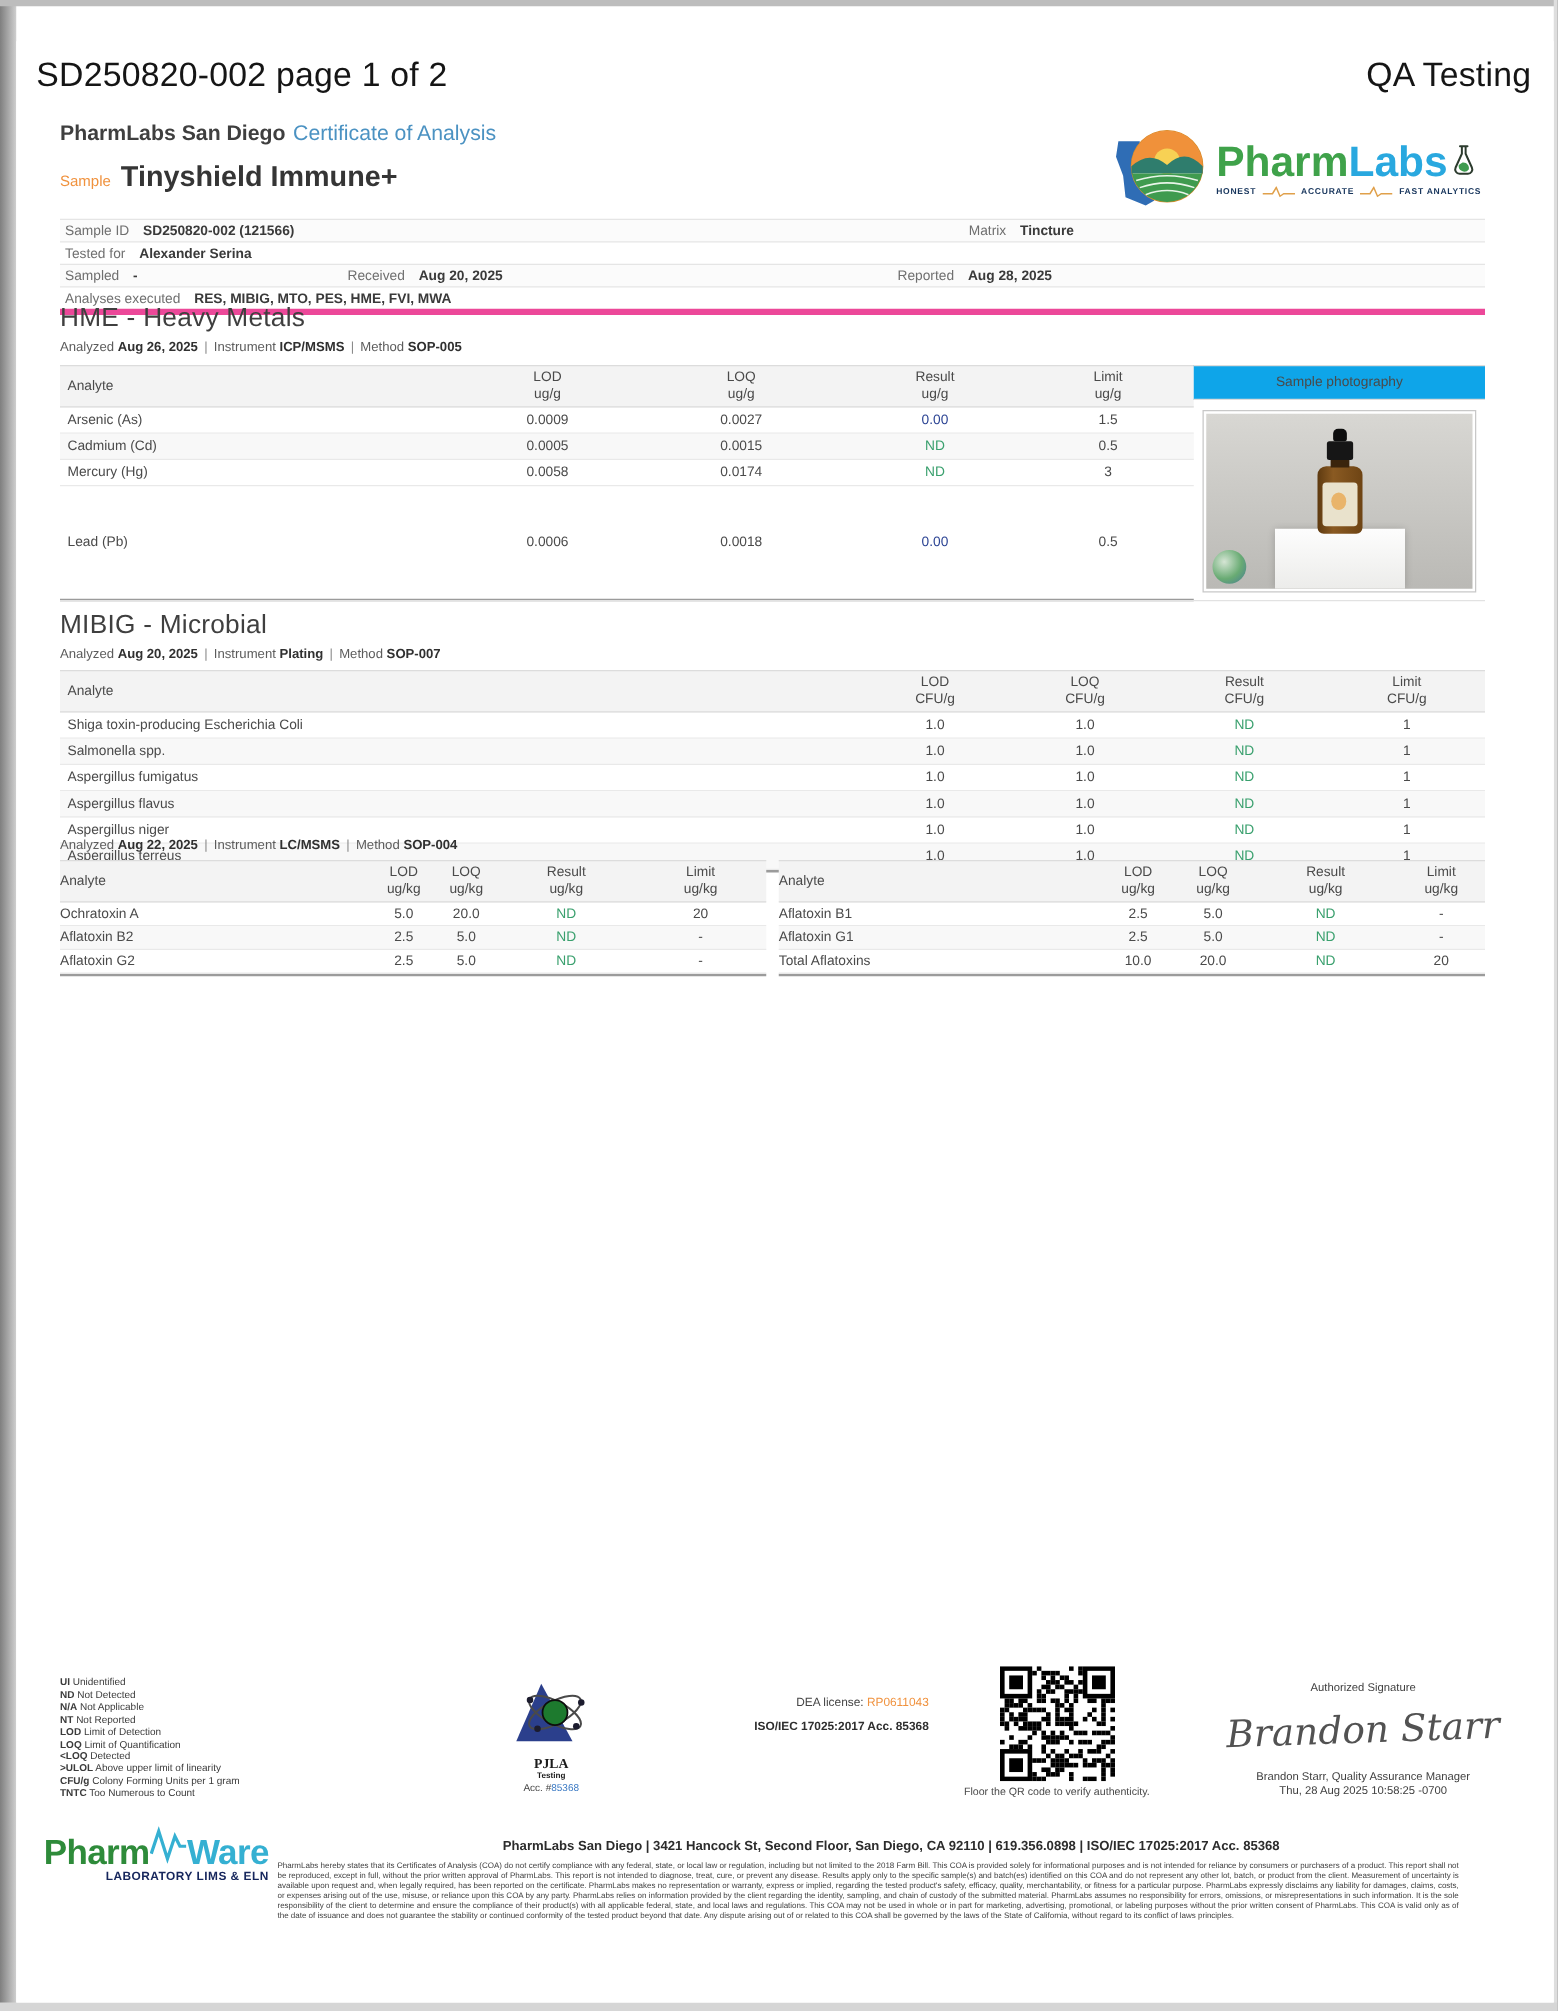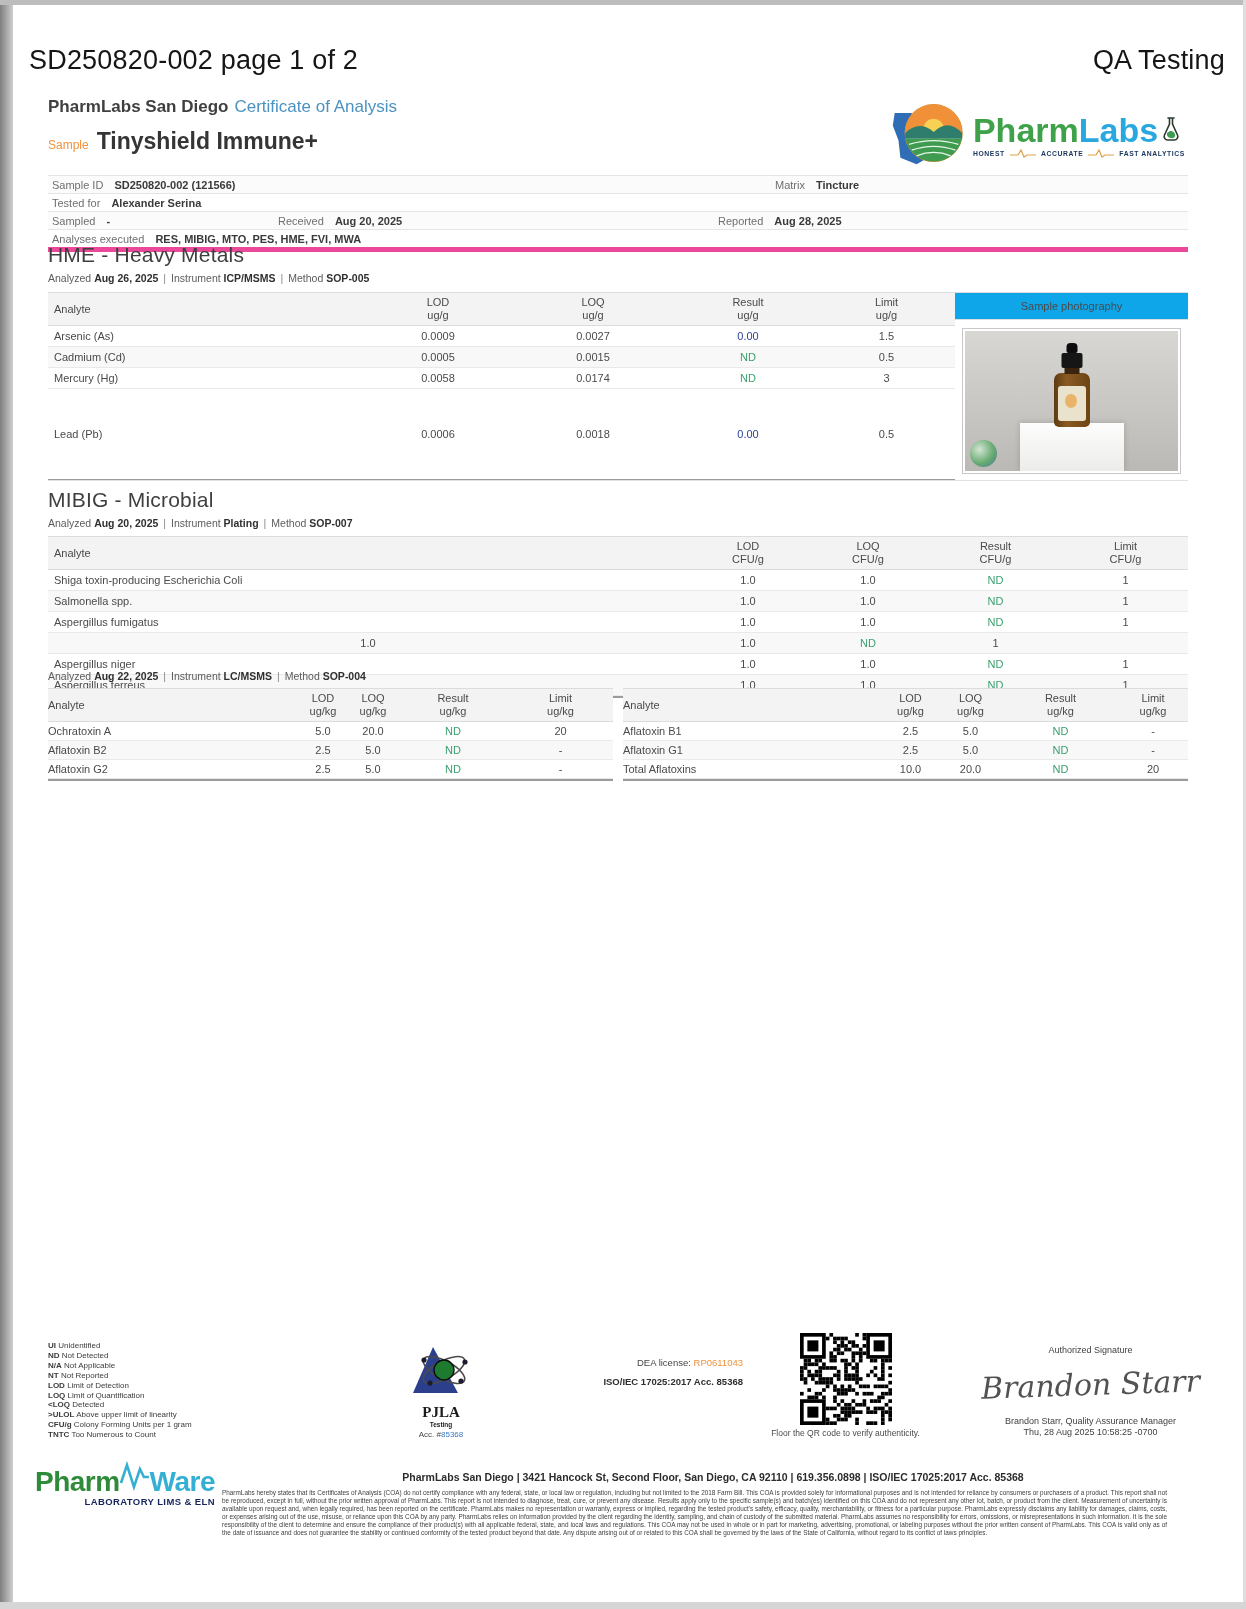--- a/index.html
+++ b/index.html
@@ -91,21 +91,21 @@
   .mto-wrap{display:flex;gap:10px;margin-top:6px;}
   .mto-t{width:565px;border-bottom:2px solid #9b9b9b;}
   .mto-grid{grid-template-columns:250px 50px 50px 110px 105px;}
   .mto-grid-r{grid-template-columns:260px 55px 65px 115px 70px;}
   .mto-t .td,.mto-t .th{padding:3px 0;}
 
   
   .footer{position:absolute;left:35px;top:1300px;width:1180px;height:135px;}
   .legend{position:absolute;left:0;top:8px;font-size:8px;line-height:9.9px;color:#3b3b3b;}
   .pjla{position:absolute;left:328px;top:12px;width:130px;text-align:center;}
-  .pjla-name{font-size:15px;font-weight:700;font-family:"Liberation Serif",serif;color:#1c1c1c;margin-top:1px;}
+  .pjla-name{font-size:11px;font-weight:700;font-family:"Liberation Serif",serif;color:#1c1c1c;margin-top:1px;}
   .pjla-sub{font-size:6.5px;font-weight:700;color:#1c1c1c;}
   .pjla-acc{font-size:8px;color:#444;margin-top:2px;}
   .pjla-acc b{color:#3a79c3;font-weight:400;}
   .dea{position:absolute;left:495px;top:24px;width:200px;text-align:right;font-size:9.5px;color:#454545;}
   .dea-val{color:#f0923e;}
   .iso{margin-top:8px;font-weight:700;font-size:9.5px;color:#2e2e2e;}
   .qr{position:absolute;left:715px;top:0;width:165px;text-align:center;}
   .qr svg{width:92px;height:92px;display:block;margin:0 auto;}
   .qr-cap{font-size:8.5px;color:#4a4a4a;margin-top:3px;}
   .sig{position:absolute;left:905px;top:12px;width:275px;text-align:center;}
@@ -307,20 +307,21 @@
           <div class="td">1</div>
         </div>
         <div class="trow mibig-grid">
           <div class="td left">Aspergillus fumigatus</div>
           <div class="td">1.0</div>
           <div class="td">1.0</div>
           <div class="td res-green">ND</div>
           <div class="td">1</div>
         </div>
         <div class="trow mibig-grid alt">
+          <div class="td left">Aspergillus flavus</div>
           <div class="td">1.0</div>
           <div class="td">1.0</div>
           <div class="td res-green">ND</div>
           <div class="td">1</div>
         </div>
         <div class="trow mibig-grid">
           <div class="td left">Aspergillus niger</div>
           <div class="td">1.0</div>
           <div class="td">1.0</div>
           <div class="td res-green">ND</div>

